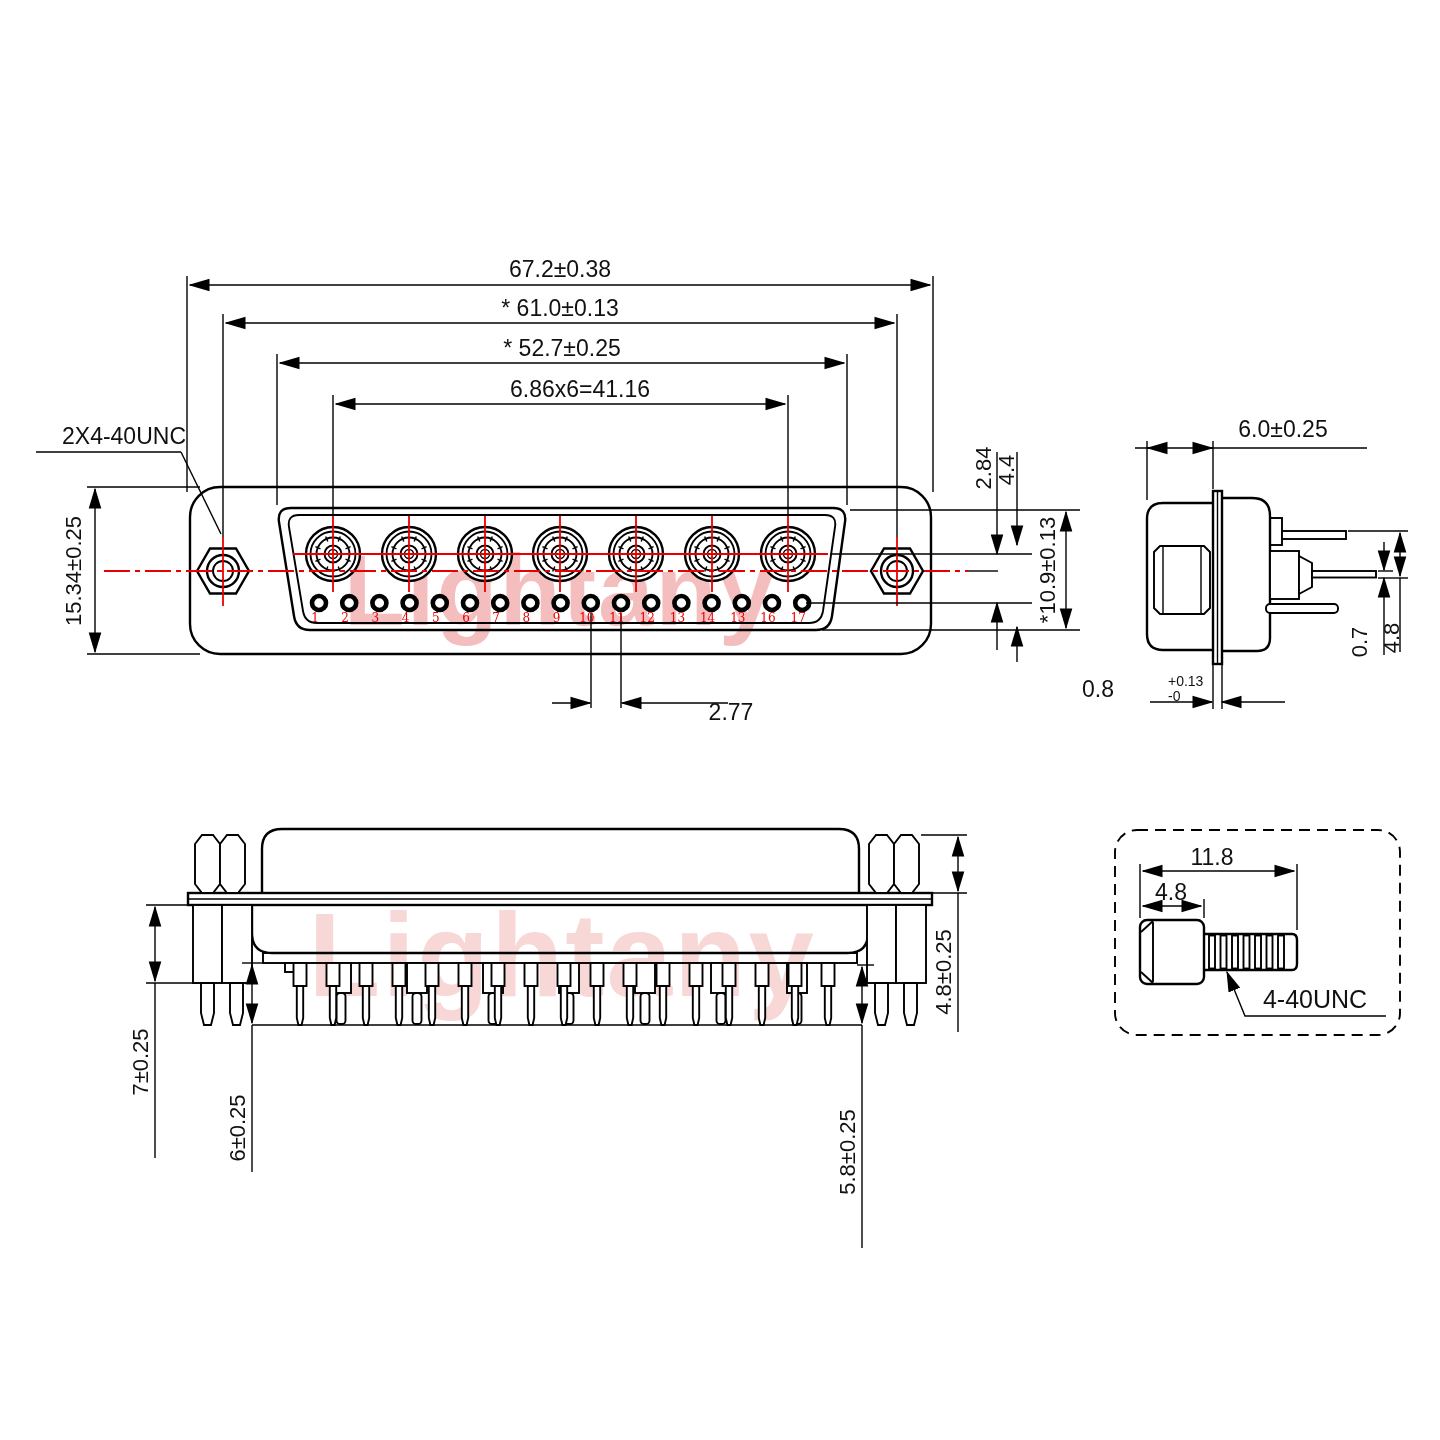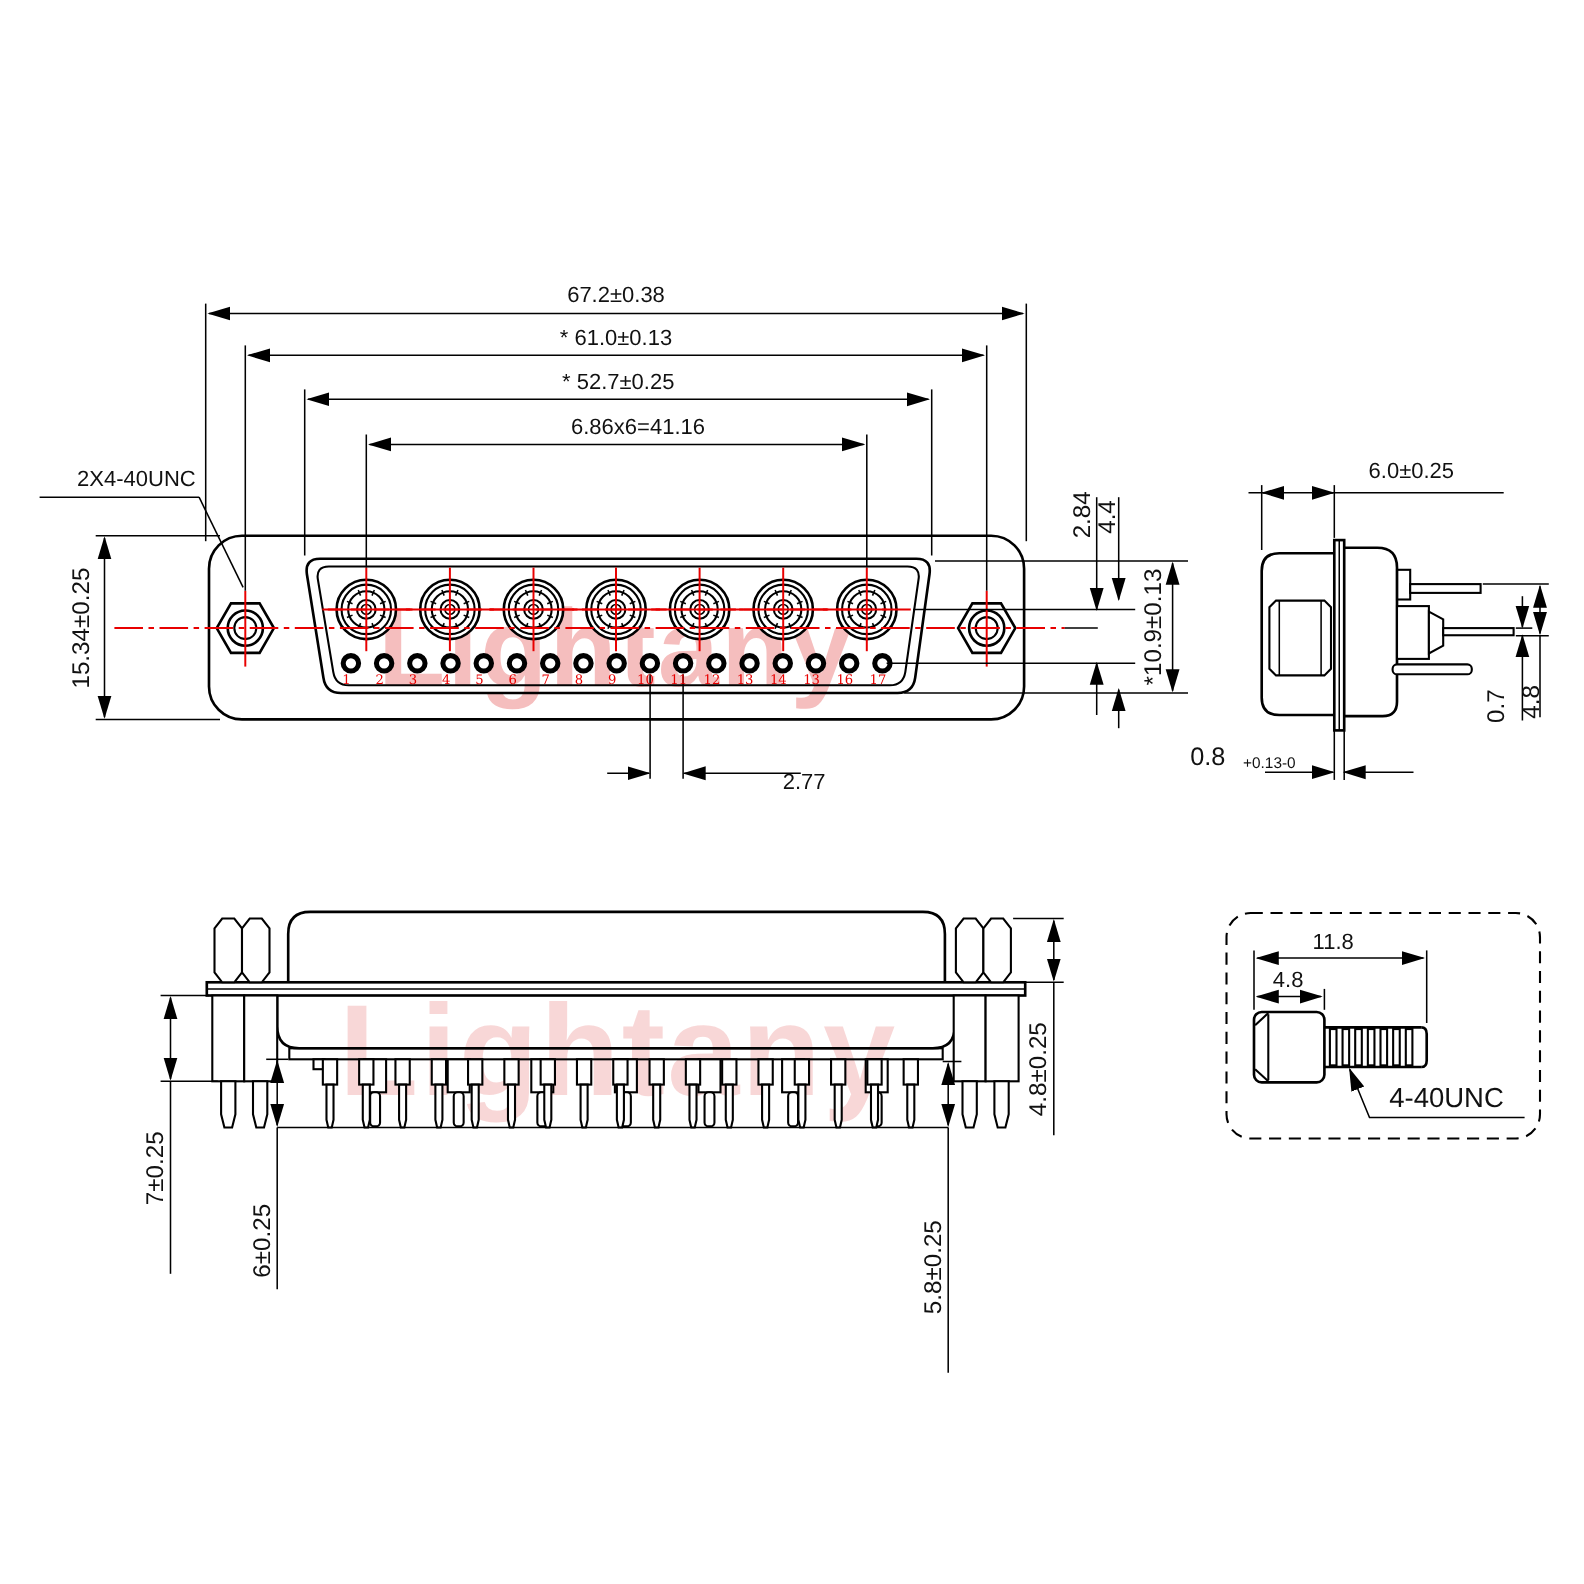--- a/index.html
+++ b/index.html
@@ -3,24 +3,24 @@
 <meta charset="utf-8">
 <style>
   html,body{margin:0;padding:0;background:#ffffff;}
   #page{position:relative;width:1440px;height:1440px;background:#ffffff;overflow:hidden;
         font-family:"Liberation Sans", sans-serif;color:#111;}
   #drawing{position:absolute;left:0;top:0;z-index:2;}
   .wm{position:absolute;z-index:1;font-weight:bold;white-space:nowrap;transform:translate(-50%,-50%);
       letter-spacing:2px;user-select:none;}
   .wm-front{font-size:100px;color:rgba(232,110,110,0.45);}
   .wm-bottom{font-size:118px;color:rgba(238,155,155,0.40);}
-  .dt{position:absolute;z-index:3;font-size:20px;white-space:nowrap;transform:translate(-50%,-50%);}
+  .dt{position:absolute;z-index:3;font-size:23px;white-space:nowrap;transform:translate(-50%,-50%);}
   .rot{transform:translate(-50%,-50%) rotate(-90deg);font-size:22px;}
-  .tolwrap{position:absolute;z-index:3;display:flex;align-items:flex-end;font-size:23px;}
-  .tolstack{display:inline-flex;flex-direction:row;font-size:14px;line-height:1.1;margin-left:16px;}
+  .tolwrap{position:absolute;z-index:3;display:flex;align-items:center;font-size:23px;gap:48px;}
+  .tolstack{display:inline-flex;flex-direction:column;font-size:14px;line-height:1.1;margin-left:6px;}
   #pin-numbers{position:absolute;left:0;top:0;z-index:3;}
   .pin-num{position:absolute;top:611px;width:20px;text-align:center;font-family:"DejaVu Serif",serif;
            font-size:12px;color:#e80000;}
   
   .ln{stroke:#000;stroke-width:2.4;fill:none;}
   .ln2{stroke:#000;stroke-width:1.9;fill:none;}
   .dim{stroke:#000;stroke-width:1.4;fill:none;}
   .red{stroke:#e80000;stroke-width:1.8;fill:none;}
   .wf{fill:#fff;}
 </style>

